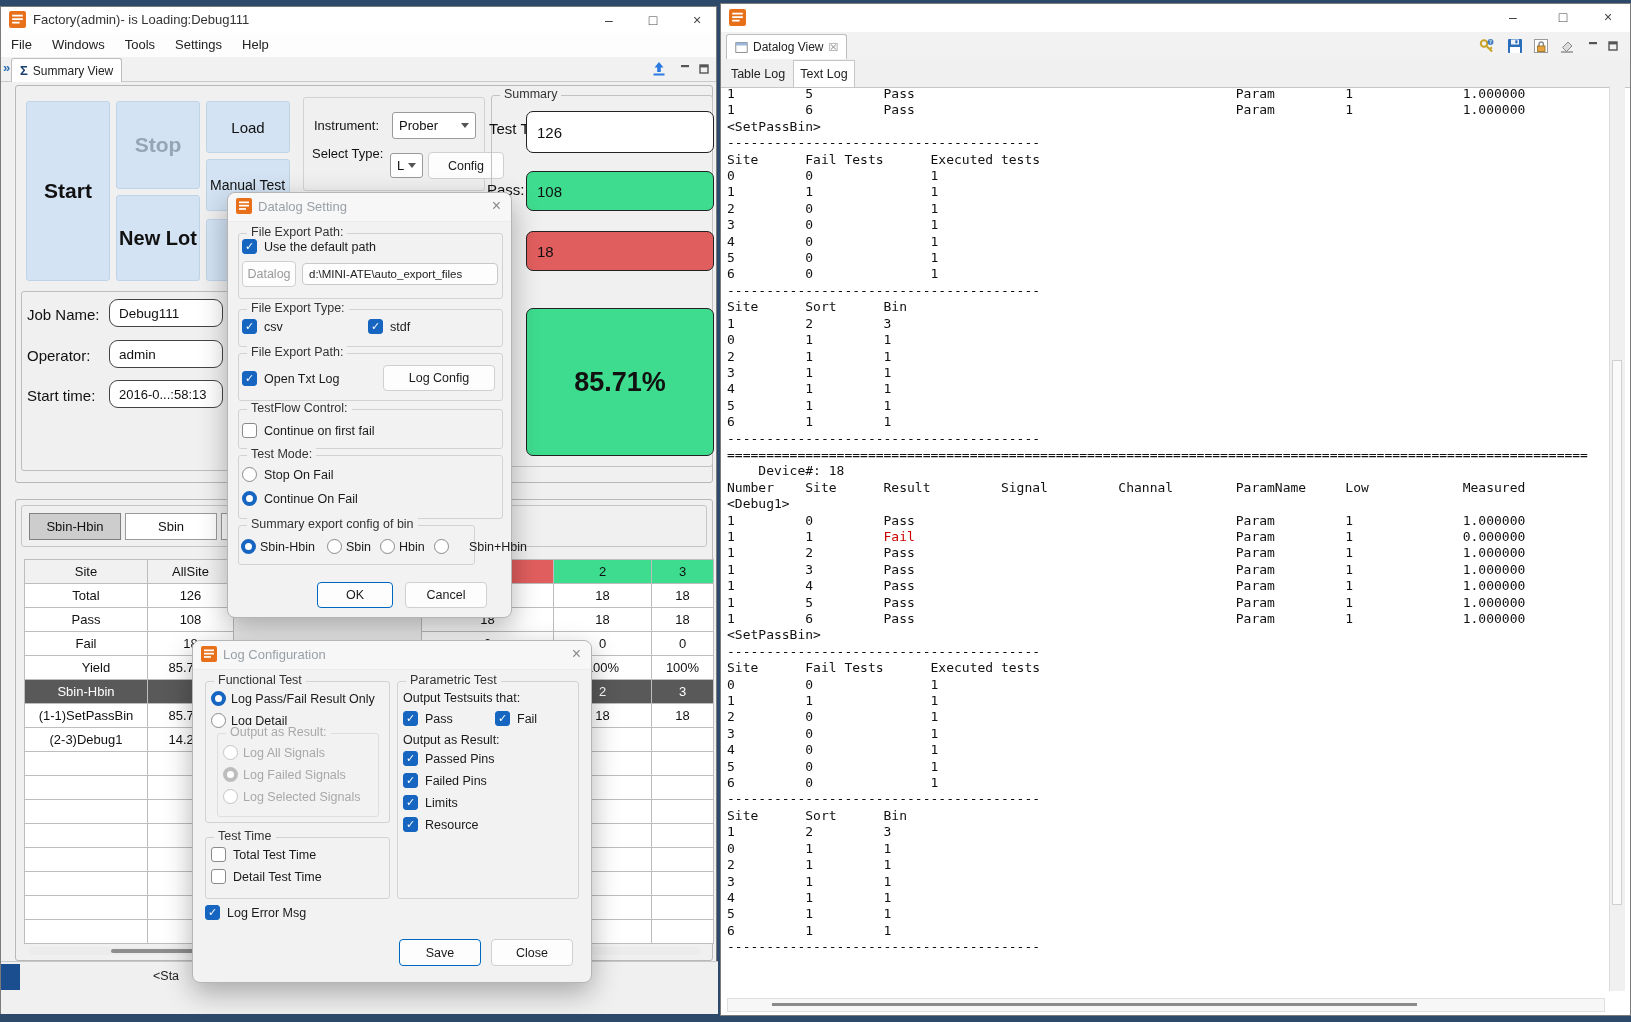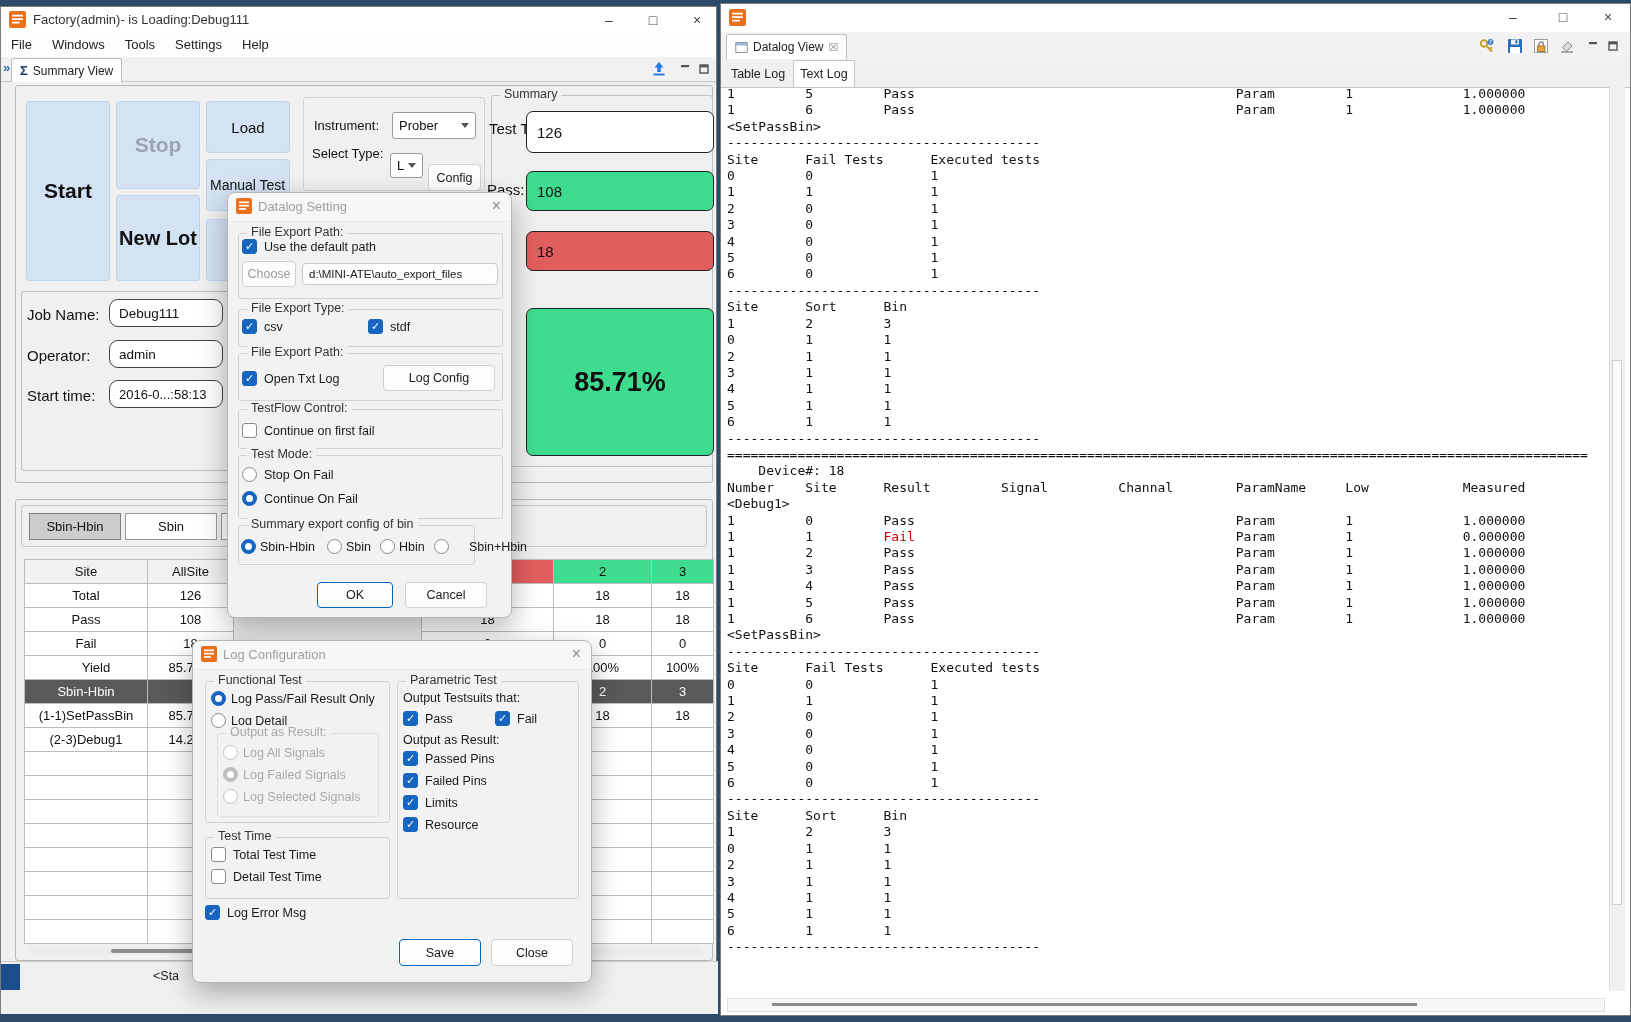--- a/index.html
+++ b/index.html
@@ -123,21 +123,21 @@
     <span class="fldlab" style="left:10px;top:20px;font-size:13px">Instrument:</span>
     <div class="selectbox" style="left:88px;top:14px;width:84px;height:27px">
         <span>Prober</span>
         <span class="car"></span>
       </div>
     <span class="fldlab" style="left:8px;top:48px;font-size:13px">Select Type:</span>
     <div class="selectbox" style="left:86px;top:55px;width:33px;height:25px">
         <span>L</span>
         <span class="car"></span>
       </div>
-    <div class="wbtn2" style="left:124px;top:66px;width:53px;height:27px">
+    <div class="wbtn2" style="left:124px;top:54px;width:76px;height:27px">
         <span>Config</span>
       </div>
   </div>
 
   <div class="grp" style="left:490px;top:88px;width:222px;height:372px;border-color:#c2c2c2">
     <span class="glab">Summary</span>
   </div>
   <span class="fldlab" style="left:488px;top:113px;font-size:15px">Test T</span>
   <div class="sumfld" style="left:525px;top:104px;width:188px;height:42px;background:#fff">
       <span>126</span>
@@ -422,21 +422,21 @@
     <span class="dlgx">×</span>
   </div>
   <div class="grp" style="left:10px;top:40px;width:265px;height:66px">
     <span class="glab">File Export Path:</span>
   </div>
   <div class="optrow" style="left:14px;top:46px">
       <span class="cb on">✓</span>
       <span>Use the default path</span>
     </div>
   <div class="wbtn2 disabled" style="left:14px;top:68px;width:54px;height:26px">
-      <span>Choose</span>
+      <span>Datalog</span>
     </div>
   <div class="abs" style="left:74px;top:70px;width:196px;height:22px;background:#fdfdfd;border:1px solid #c8c8c8;border-radius:4px;box-sizing:border-box;font-size:11.5px;display:flex;align-items:center;padding-left:6px;color:#222;white-space:nowrap;overflow:hidden">
       <span>d:\MINI-ATE\auto_export_files</span>
     </div>
   <div class="grp" style="left:10px;top:116px;width:265px;height:38px">
     <span class="glab">File Export Type:</span>
   </div>
   <div class="optrow" style="left:14px;top:126px">
       <span class="cb on">✓</span>
       <span>csv</span>

